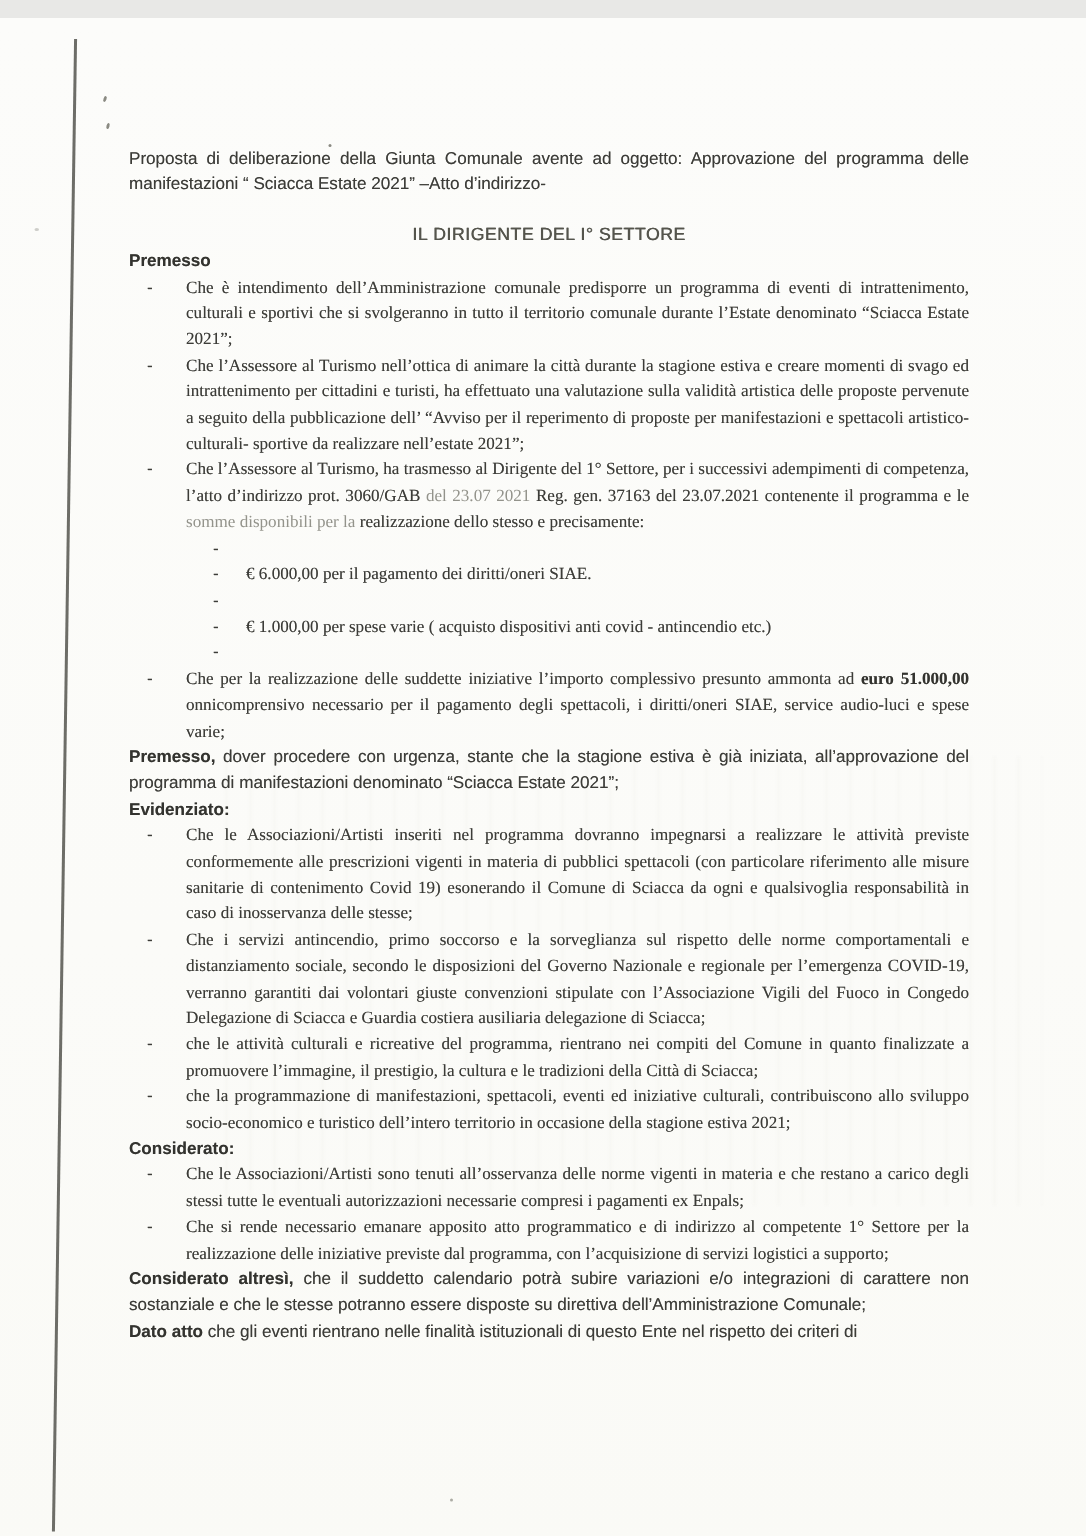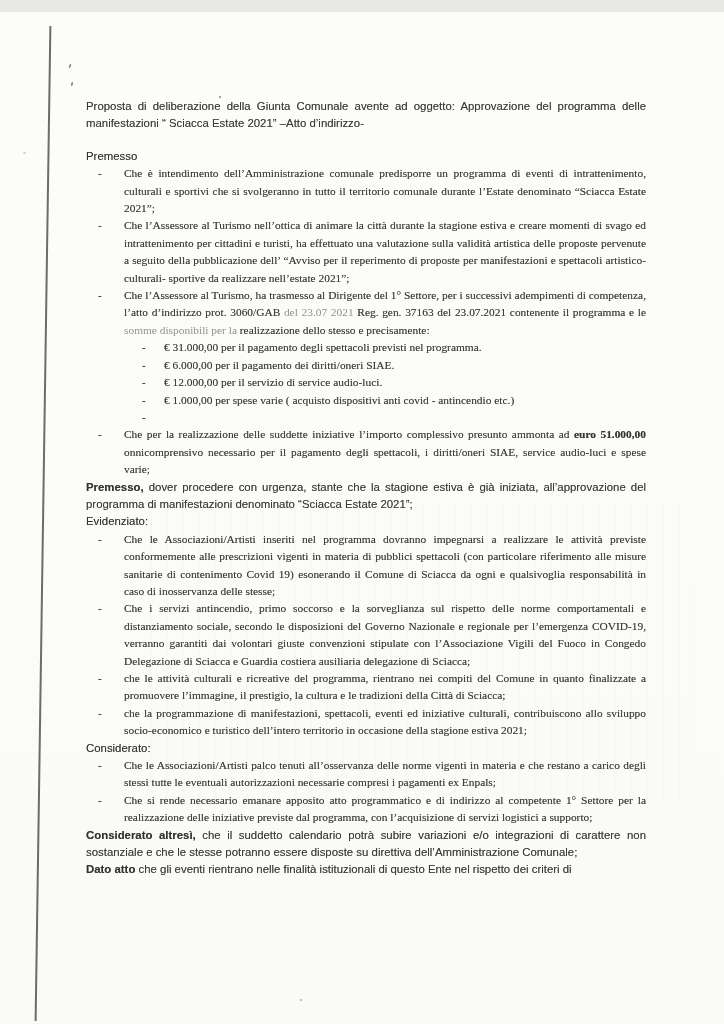--- a/index.html
+++ b/index.html
@@ -35,21 +35,21 @@
   }
   p{margin:0;}
   .justify{text-align:justify;}
   .intro{margin-bottom:15px;}
   .heading{
     text-align:center;color:#55554d;letter-spacing:.35px;
     font-weight:normal;font-size:11.8px;
     text-shadow:.35px 0 0 currentColor;
     margin-bottom:1px;
   }
-  .sec-label{font-weight:normal;color:#33332f;}
+  .sec-label{font-weight:bold;color:#33332f;}
   b,.lead{font-weight:bold;color:#33332f;}
   .bullet{display:flex;}
   .bullet .dash{flex:none;width:38px;padding-left:12px;box-sizing:border-box;}
   .bullet.sub .dash{width:78px;padding-left:56px;}
   .bullet .btxt{flex:1;font-family:Liberation Serif, serif;}
   .faded{color:#93938b;text-shadow:none;}
 </style>
 </head>
 <body>
 
@@ -59,49 +59,48 @@
   <div class="speck spk2"></div>
   <div class="speck spk3"></div>
   <div class="speck spk4"></div>
   <div class="speck spk5"></div>
   <div class="ghost-bleed"></div>
 
   <div class="content">
 
     <p class="intro justify">Proposta di deliberazione della Giunta Comunale avente ad oggetto: Approvazione del programma delle manifestazioni “ Sciacca Estate 2021” –Atto d’indirizzo-</p>
 
+    <p class="heading">IL DIRIGENTE DEL I° SETTORE</p>
 
     <p class="sec-label">Premesso</p>
 
     <div class="bullet">
       <span class="dash">-</span>
       <span class="btxt justify">Che è intendimento dell’Amministrazione comunale predisporre un programma di eventi di intrattenimento, culturali e sportivi che si svolgeranno in tutto il territorio comunale durante l’Estate denominato “Sciacca Estate 2021”;</span>
     </div>
 
     <div class="bullet">
       <span class="dash">-</span>
       <span class="btxt justify">Che l’Assessore al Turismo nell’ottica di animare la città durante la stagione estiva e creare momenti di svago ed intrattenimento per cittadini e turisti, ha effettuato una valutazione sulla validità artistica delle proposte pervenute a seguito della pubblicazione dell’ “Avviso per il reperimento di proposte per manifestazioni e spettacoli artistico- culturali- sportive da realizzare nell’estate 2021”;</span>
     </div>
 
     <div class="bullet">
       <span class="dash">-</span>
       <span class="btxt justify"><span>Che l’Assessore al Turismo, ha trasmesso al Dirigente del 1° Settore, per i successivi adempimenti di competenza, l’atto d’indirizzo prot. 3060/GAB </span><span class="faded">del 23.07 2021 </span><span>Reg. gen. 37163 del 23.07.2021 contenente il programma e le </span><span class="faded">somme disponibili per la </span><span>realizzazione dello stesso e precisamente:</span></span>
     </div>
 
     <div class="bullet sub">
       <span class="dash">-</span>
-      <span class="btxt">€ 31.000,00 per il pagamento degli spettacoli previsti nel programma.</span>
     </div>
     <div class="bullet sub">
       <span class="dash">-</span>
       <span class="btxt">€ 6.000,00 per il pagamento dei diritti/oneri SIAE.</span>
     </div>
     <div class="bullet sub">
       <span class="dash">-</span>
-      <span class="btxt">€ 12.000,00 per il servizio di  service audio-luci.</span>
     </div>
     <div class="bullet sub">
       <span class="dash">-</span>
       <span class="btxt">€ 1.000,00 per spese varie ( acquisto dispositivi anti covid - antincendio etc.)</span>
     </div>
     <div class="bullet sub">
       <span class="dash">-</span>
     </div>
 
     <div class="bullet">
@@ -127,21 +126,21 @@
     </div>
     <div class="bullet">
       <span class="dash">-</span>
       <span class="btxt justify">che la programmazione di manifestazioni, spettacoli, eventi ed iniziative culturali, contribuiscono allo sviluppo socio-economico e turistico dell’intero territorio in occasione della stagione estiva 2021;</span>
     </div>
 
     <p class="sec-label">Considerato:</p>
 
     <div class="bullet">
       <span class="dash">-</span>
-      <span class="btxt justify">Che le Associazioni/Artisti palco tenuti all’osservanza delle norme vigenti in materia e che restano a carico degli stessi tutte le eventuali autorizzazioni necessarie compresi i pagamenti ex Enpals;</span>
+      <span class="btxt justify">Che le Associazioni/Artisti sono tenuti all’osservanza delle norme vigenti in materia e che restano a carico degli stessi tutte le eventuali autorizzazioni necessarie compresi i pagamenti ex Enpals;</span>
     </div>
     <div class="bullet">
       <span class="dash">-</span>
       <span class="btxt justify">Che si rende necessario emanare apposito atto programmatico e di indirizzo al competente 1° Settore per la realizzazione delle iniziative previste dal programma, con l’acquisizione di servizi logistici a supporto;</span>
     </div>
 
     <p class="justify"><span class="lead">Considerato altresì,</span><span> che il suddetto calendario potrà subire variazioni e/o integrazioni di carattere non sostanziale e che le stesse potranno essere disposte su direttiva dell’Amministrazione Comunale;</span></p>
 
     <p class="justify"><span class="lead">Dato atto</span><span> che gli eventi rientrano nelle finalità istituzionali di questo Ente nel rispetto dei criteri di</span></p>
 

